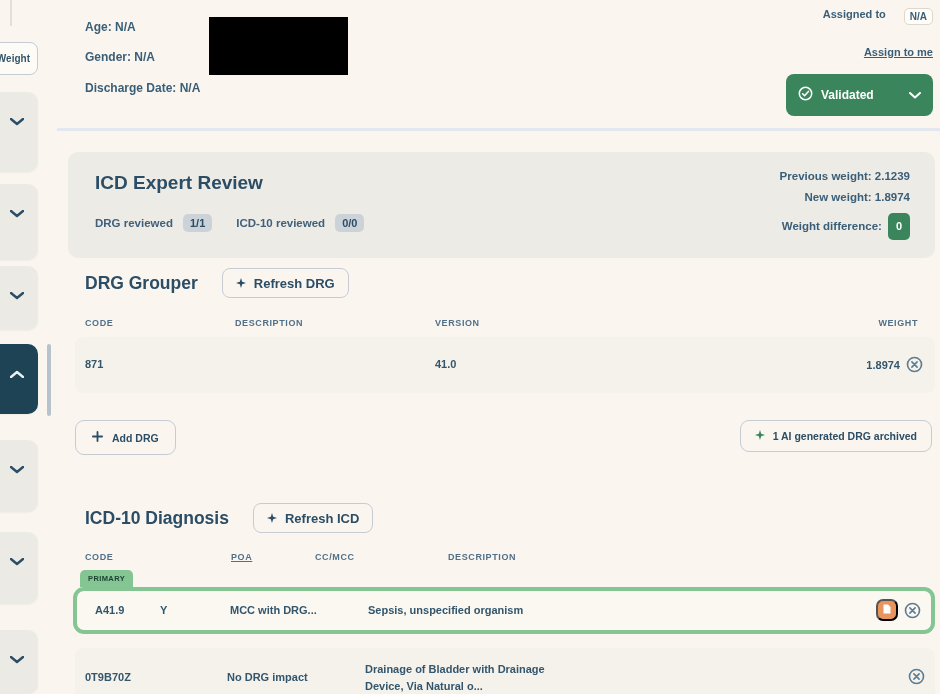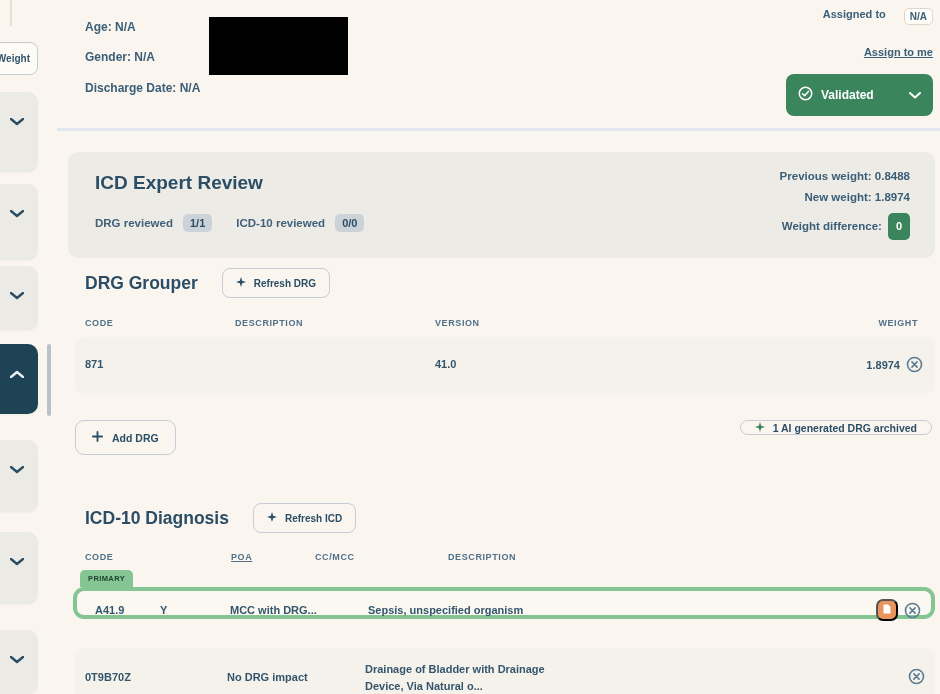--- a/index.html
+++ b/index.html
@@ -40,43 +40,43 @@
   .count-badge{background:#ccd3d8;border-radius:5px;padding:3px 7px;font-size:11px;font-weight:800;color:#2b4d66;}
   .rp-right{position:absolute;right:25px;top:14px;text-align:right;font-size:11.5px;font-weight:700;
     color:#3a5e78;line-height:21px;}
   .wd-row{display:flex;align-items:center;justify-content:flex-end;gap:6px;margin-top:5px;}
   .wd-badge{background:#3a855c;color:#fff;border-radius:5px;padding:3px 8px;font-size:11px;font-weight:800;}
 
   
   .sec-head{position:absolute;display:flex;align-items:center;gap:24px;}
   .sec-title{font-size:17.5px;font-weight:800;color:#2b4d66;}
   .refresh-btn{height:30px;border:1.5px solid #c7cbd3;border-radius:8px;background:transparent;
-    display:flex;align-items:center;gap:8px;padding:0 13px;font-size:10px;font-weight:700;color:#2b4d66;
+    display:flex;align-items:center;gap:8px;padding:0 13px;font-size:13px;font-weight:700;color:#2b4d66;
     cursor:pointer;font-family:"Liberation Sans", sans-serif;}
   .th{position:absolute;font-size:9px;font-weight:700;letter-spacing:0.6px;color:#50708a;}
   .cell{position:absolute;font-size:11px;font-weight:700;color:#33566d;}
 
   .drg-row{position:absolute;left:75px;top:337px;width:860px;height:56px;background:#f5f2ec;border-radius:8px;}
   .drg-row .c-code{left:10px;top:21px;}
   .drg-row .c-desc{left:160px;top:12px;width:245px;line-height:16px;}
   .drg-row .c-version{left:360px;top:21px;}
   .drg-row .c-weight{right:12px;top:19px;display:flex;align-items:center;gap:6px;position:absolute;
     font-size:11px;font-weight:700;color:#33566d;}
 
   .add-btn{position:absolute;left:75px;top:420px;height:35px;padding:0 16px;border:1.5px solid #c7cbd3;
     border-radius:9px;background:transparent;display:flex;align-items:center;gap:9px;font-size:10.5px;
     font-weight:700;color:#2b4d66;cursor:pointer;font-family:"Liberation Sans", sans-serif;}
-  .archived-btn{position:absolute;right:8px;top:420px;height:15px;padding:0 14px;border:1.5px solid #c7cbd3;
+  .archived-btn{position:absolute;right:8px;top:420px;height:32px;padding:0 14px;border:1.5px solid #c7cbd3;
     border-radius:9px;background:transparent;display:flex;align-items:center;gap:8px;font-size:10.5px;
     font-weight:700;color:#2b4d66;cursor:pointer;font-family:"Liberation Sans", sans-serif;}
 
   .primary-tag{position:absolute;left:80px;top:570px;height:17px;background:#84c593;
     border-radius:5px 5px 0 0;padding:0 8px;font-size:7.5px;font-weight:800;color:#1c4430;
     display:flex;align-items:center;letter-spacing:0.4px;}
-  .primary-row{position:absolute;left:73px;top:587px;width:862px;height:32px;background:#faf8f1;
+  .primary-row{position:absolute;left:73px;top:587px;width:862px;height:47px;background:#faf8f1;
     border:4px solid #84c593;border-radius:11px;box-sizing:border-box;}
   .primary-row .c-code{left:18px;top:13px;}
   .primary-row .c-poa{left:83px;top:13px;}
   .primary-row .c-ccmcc{left:153px;top:13px;}
   .primary-row .c-desc{left:291px;top:13px;}
   .row-icons{position:absolute;right:10px;top:8px;display:flex;align-items:center;gap:6px;}
   .note-badge{width:22px;height:22px;background:#e8945e;border-radius:7px;display:flex;align-items:center;
     justify-content:center;cursor:pointer;}
 
   .icd-row2{position:absolute;left:75px;top:648px;width:860px;height:62px;background:#f5f2ec;border-radius:8px;}
@@ -166,21 +166,21 @@
   <section class="review-panel">
     <div class="rp-title">ICD Expert Review</div>
     <div class="rp-stats">
       <span>DRG reviewed</span>
       <span class="count-badge">1/1</span>
       <span style="width:4px;"></span>
       <span>ICD-10 reviewed</span>
       <span class="count-badge">0/0</span>
     </div>
     <div class="rp-right">
-      <div>Previous weight: 0.8488</div>
+      <div>Previous weight: 2.1239</div>
       <div>New weight: 1.8974</div>
       <div class="wd-row">
         <span>Weight difference:</span>
         <span class="wd-badge">0</span>
       </div>
     </div>
   </section>
 
   <div class="sec-head" style="left:85px;top:268px;">
     <span class="sec-title">DRG Grouper</span>

